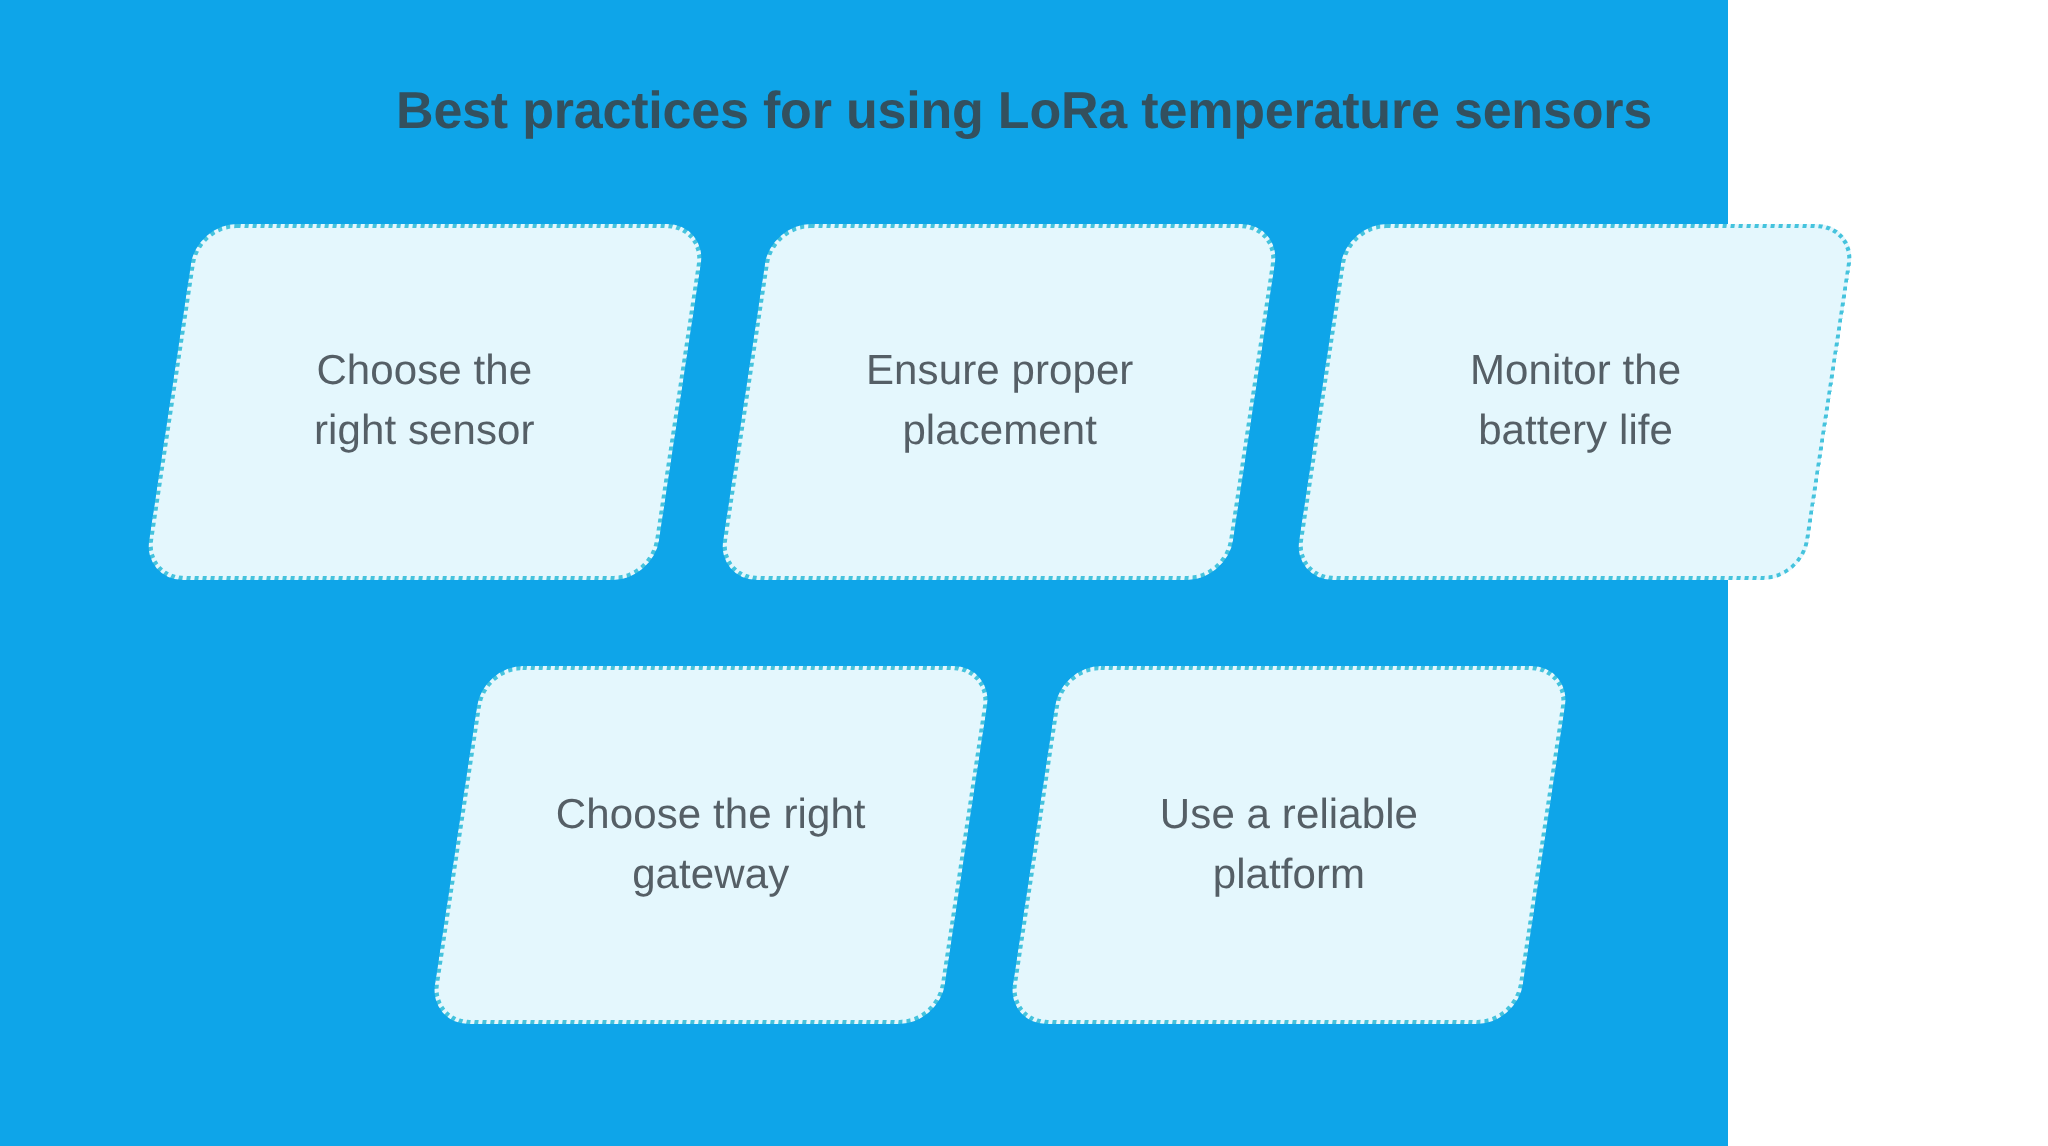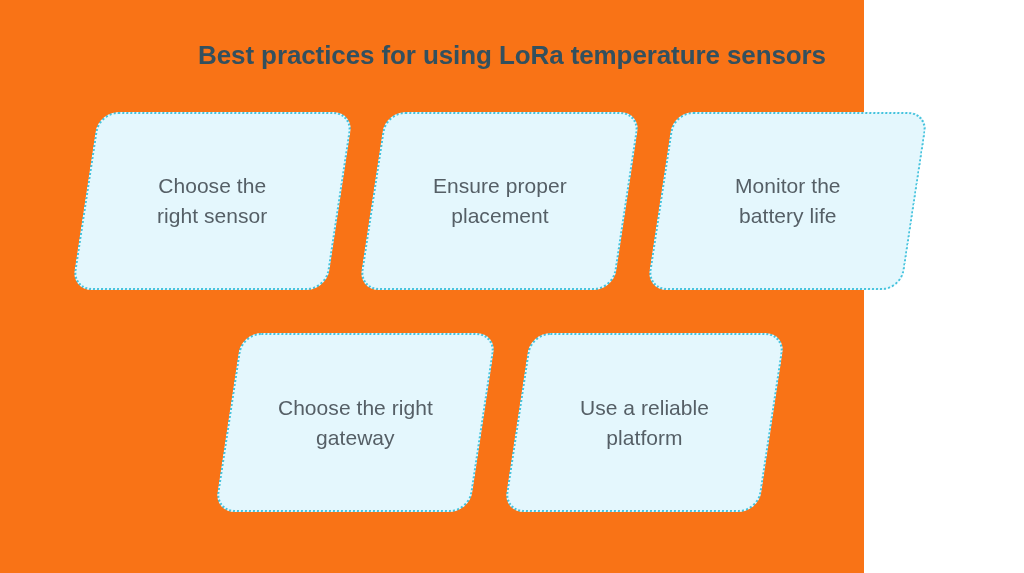--- a/index.html
+++ b/index.html
@@ -13,21 +13,21 @@
     height: 573px;
     background: #ffffff;
     font-family: "Liberation Sans", sans-serif;
     overflow: hidden;
   }
 
   #canvas {
     position: relative;
     width: 864px;
     height: 573px;
-    background: #f97316;
+    background: #0ea5e9;
   }
 
   
   #page-title {
     position: absolute;
     left: 0;
     top: 36px;
     width: 1024px;
     text-align: center;
     font-size: 26px;

